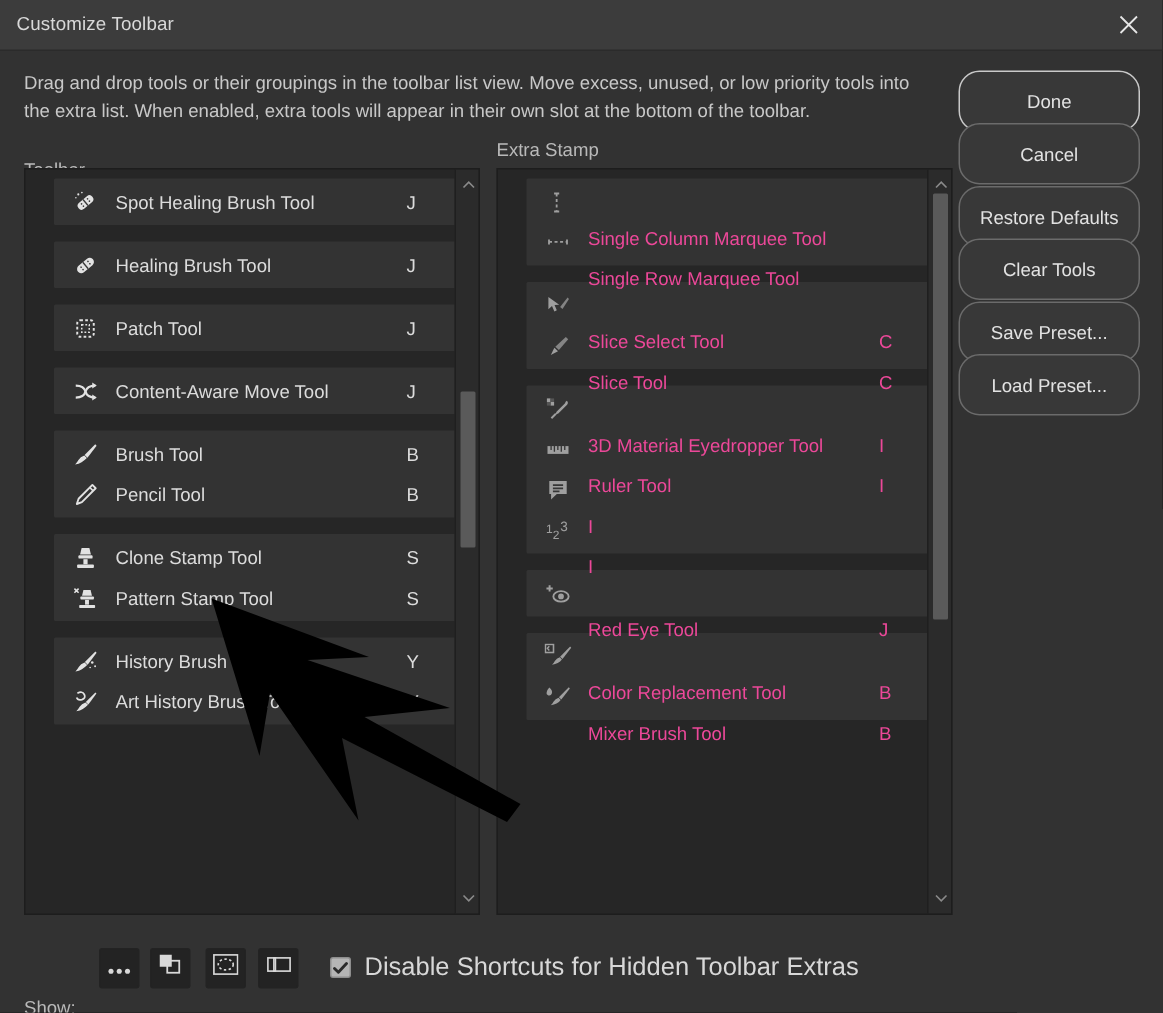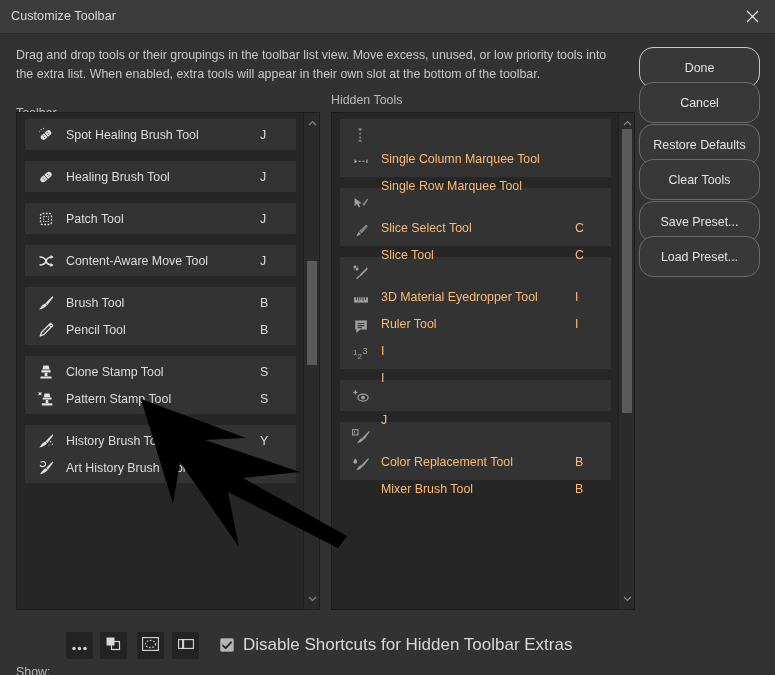--- a/index.html
+++ b/index.html
@@ -73,21 +73,21 @@
     background: #262626;
     border: 1px solid #1d1d1d;
     box-sizing: border-box;
     overflow: hidden;
   }
   #panel-toolbar { left: 16px;  width: 304px; }
   #panel-extra   { left: 331px; width: 304px; }
 
   .list-inner {
     position: absolute;
-    left: 0; top: 0;
+    left: 11px; top: 0;
     width: 287px;
     padding: 6px 0 0 0;
     box-sizing: border-box;
   }
 
   .group {
     background: #333333;
     margin: 0 8px 11px 8px;
     border-radius: 1px;
     padding: 2px 0;
@@ -122,21 +122,21 @@
   .tool-key {
     width: 30px;
     min-width: 30px;
     font-size: 12.4px;
     color: #dcdcdc;
     text-align: left;
     padding-right: 6px;
   }
   
   #panel-extra .tool-label,
-  #panel-extra .tool-key { color: #fdba74; margin-top: 48px; }
+  #panel-extra .tool-key { color: #ec4899; margin-top: 48px; }
   #panel-extra .tool-icon svg { opacity: .62; }
 
   
   .scrollbar {
     position: absolute;
     right: 0; top: 0;
     width: 16px; height: 100%;
     background: #2b2b2b;
     border-left: 1px solid #1f1f1f;
     box-sizing: border-box;
@@ -243,21 +243,21 @@
   <div id="titlebar">
     <div id="title-text">Customize Toolbar</div>
     <div id="close-btn">
       <svg width="13" height="13" viewBox="0 0 13 13">
         <path d="M1 1 L12 12 M12 1 L1 12" stroke="#e6e6e6" stroke-width="1.2" fill="none"></path>
       </svg>
     </div>
   </div>
 
   <div id="hdr-toolbar" class="col-header">Toolbar</div>
-  <div id="hdr-extra" class="col-header">Hidden Tools</div>
+  <div id="hdr-extra" class="col-header">Extra Stamp</div>
 
   <div id="panel-toolbar" class="panel">
     <div class="list-inner" id="toolbar-list">
         <div class="group">
           <div class="tool-row">
             <span class="tool-icon">
               <svg width="18" height="18" viewBox="0 0 18 18">
                 <g transform="rotate(-40 9 9)">
                   <rect x="3" y="6.4" width="12" height="5.2" rx="2.6" fill="#e2e2e2"></rect>
                   <path d="M9 6.4 V11.6" stroke="#3a3a3a" stroke-width="0.9"></path>
@@ -503,20 +503,21 @@
         </div>
         <div class="group">
           <div class="tool-row">
             <span class="tool-icon">
               <svg width="18" height="18" viewBox="0 0 18 18">
                 <path d="M3.4 3.2 V7.4 M1.3 5.3 H5.5" stroke="#e2e2e2" stroke-width="1.3"></path>
                 <ellipse cx="11" cy="10.6" rx="5.1" ry="3.5" fill="none" stroke="#e2e2e2" stroke-width="1.25"></ellipse>
                 <circle cx="11" cy="10.6" r="1.9" fill="#e2e2e2"></circle>
               </svg>
             </span>
+            <span class="tool-label">Red Eye Tool</span>
             <span class="tool-key">J</span>
           </div>
         </div>
         <div class="group">
           <div class="tool-row">
             <span class="tool-icon">
               <svg width="19" height="17" viewBox="0 0 19 17">
                 <rect x="0.6" y="0.6" width="5.4" height="5.4" fill="none" stroke="#e2e2e2" stroke-width="1.05"></rect>
                 <path d="M3.2 1.8 L1.9 3.2 L3.2 4.6" stroke="#e2e2e2" stroke-width="0.95" fill="none"></path>
                 <path d="M17.1 2 L10.4 8.8 L12 10.4 L17.8 2.8 Z" fill="#e2e2e2"></path>

